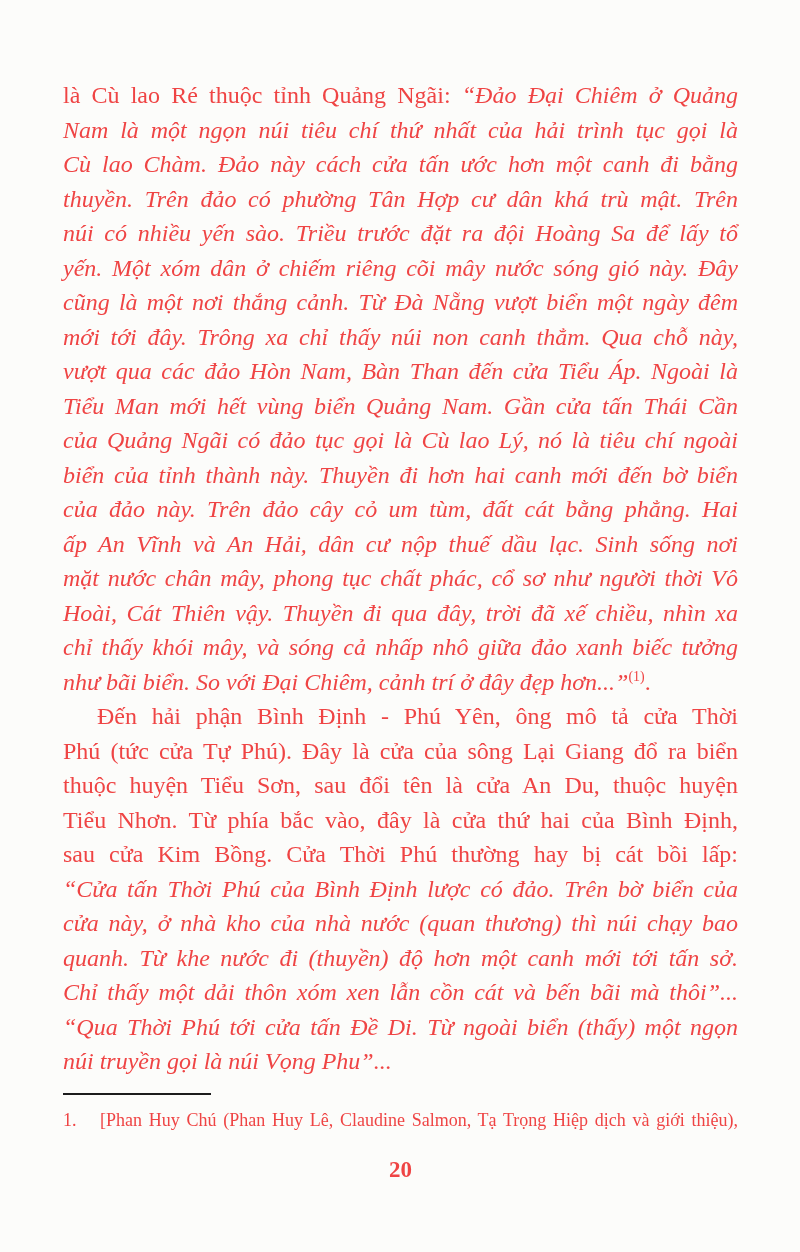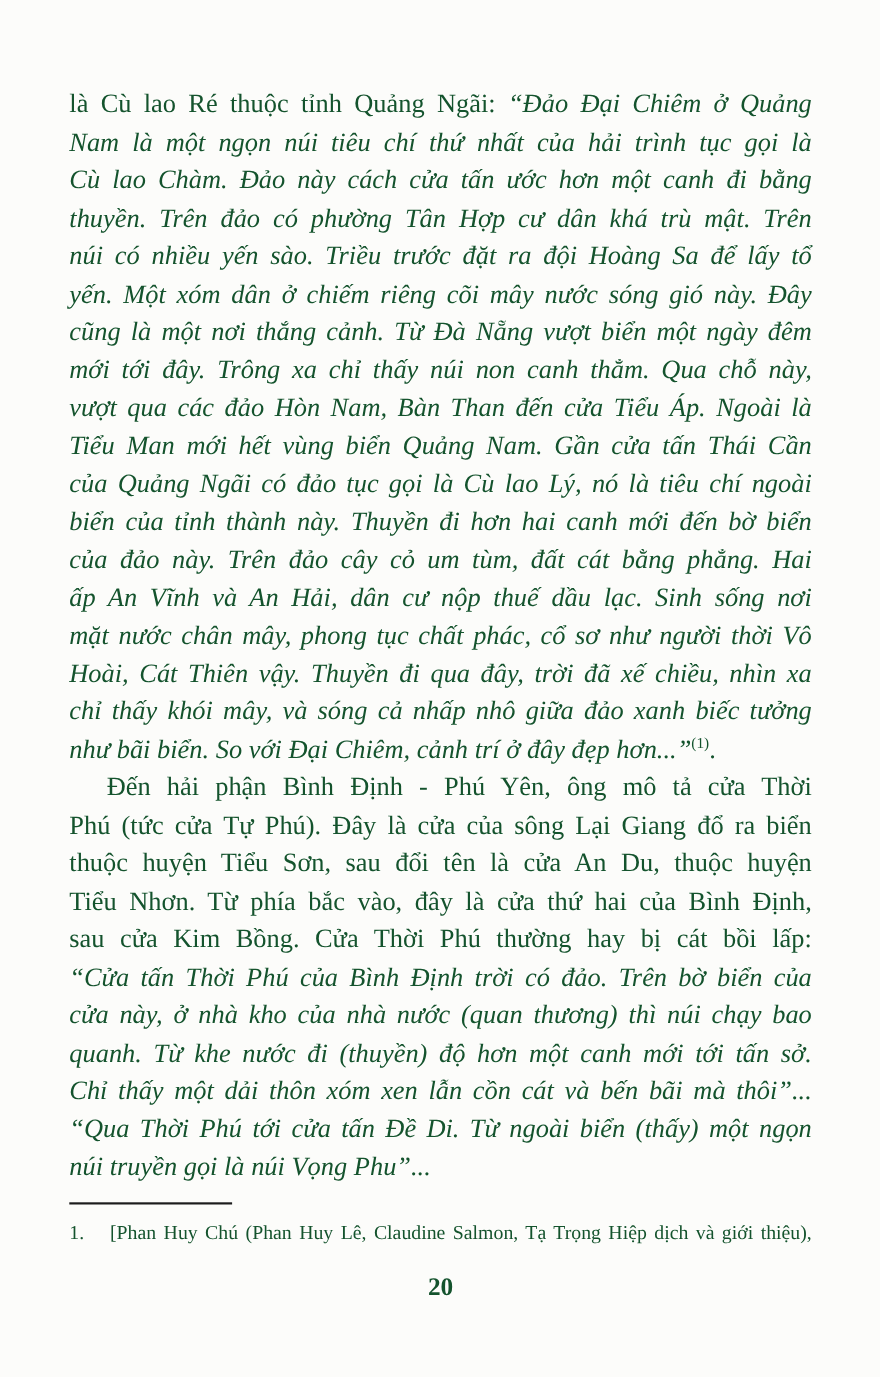--- a/index.html
+++ b/index.html
@@ -6,21 +6,21 @@
     margin: 0;
     padding: 0;
     background: #f6f6f3;
   }
   .book-page {
     position: relative;
     width: 800px;
     height: 1252px;
     margin: 0 auto;
     background: #fcfcfa;
-    color: #14532d;
+    color: #ef4444;
     font-family: "Liberation Serif", "DejaVu Serif", serif;
     overflow: hidden;
     box-sizing: border-box;
     padding: 78px 62px 8px 63px;
   }
   .body-text {
     font-size: 24px;
     line-height: 34.5px;
   }
   .line {
@@ -93,21 +93,21 @@
         <div class="line"><span class="seg-italic">Hoài, Cát Thiên vậy. Thuyền đi qua đây, trời đã xế chiều, nhìn xa</span></div>
         <div class="line"><span class="seg-italic">chỉ thấy khói mây, và sóng cả nhấp nhô giữa đảo xanh biếc tưởng</span></div>
         <div class="line last"><span class="seg-italic">như bãi biển. So với Đại Chiêm, cảnh trí ở đây đẹp hơn...”</span><span class="seg-superscript">(1)</span><span class="seg-regular">.</span></div>
       </div>
     <div class="para">
         <div class="line indent"><span class="seg-regular">Đến hải phận Bình Định - Phú Yên, ông mô tả cửa Thời</span></div>
         <div class="line"><span class="seg-regular">Phú (tức cửa Tự Phú). Đây là cửa của sông Lại Giang đổ ra biển</span></div>
         <div class="line"><span class="seg-regular">thuộc huyện Tiểu Sơn, sau đổi tên là cửa An Du, thuộc huyện</span></div>
         <div class="line"><span class="seg-regular">Tiểu Nhơn. Từ phía bắc vào, đây là cửa thứ hai của Bình Định,</span></div>
         <div class="line"><span class="seg-regular">sau cửa Kim Bồng. Cửa Thời Phú thường hay bị cát bồi lấp:</span></div>
-        <div class="line"><span class="seg-italic">“Cửa tấn Thời Phú của Bình Định trời có đảo. Trên bờ biển của</span></div>
+        <div class="line"><span class="seg-italic">“Cửa tấn Thời Phú của Bình Định lược có đảo. Trên bờ biển của</span></div>
         <div class="line"><span class="seg-italic">cửa này, ở nhà kho của nhà nước (quan thương) thì núi chạy bao</span></div>
         <div class="line"><span class="seg-italic">quanh. Từ khe nước đi (thuyền) độ hơn một canh mới tới tấn sở.</span></div>
         <div class="line"><span class="seg-italic">Chỉ thấy một dải thôn xóm xen lẫn cồn cát và bến bãi mà thôi”...</span></div>
         <div class="line"><span class="seg-italic">“Qua Thời Phú tới cửa tấn Đề Di. Từ ngoài biển (thấy) một ngọn</span></div>
         <div class="line last"><span class="seg-italic">núi truyền gọi là núi Vọng Phu”...</span></div>
       </div>
   </div>
 
   <hr class="footnote-separator">
 

